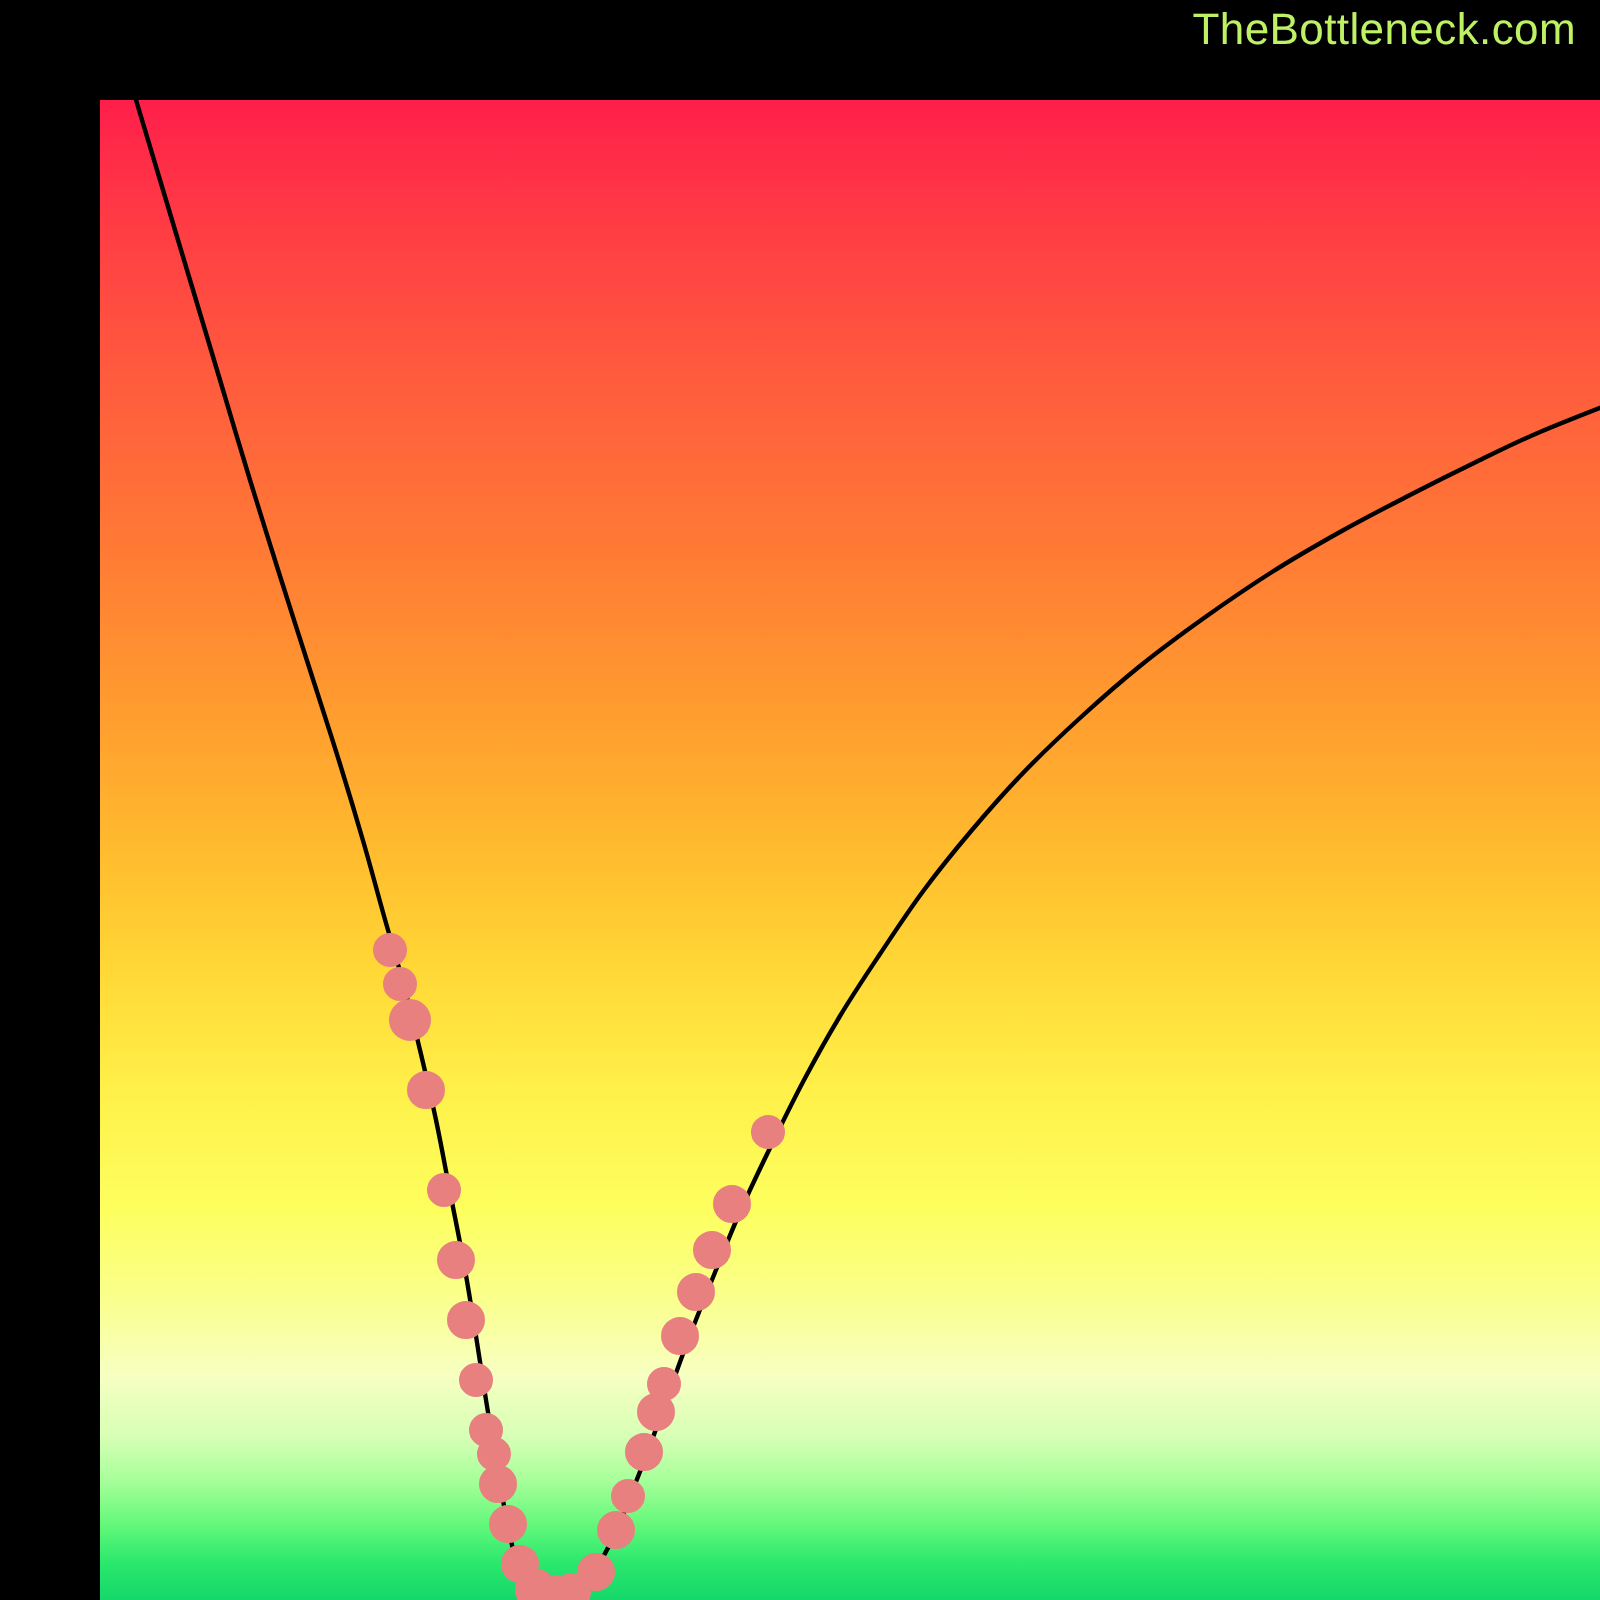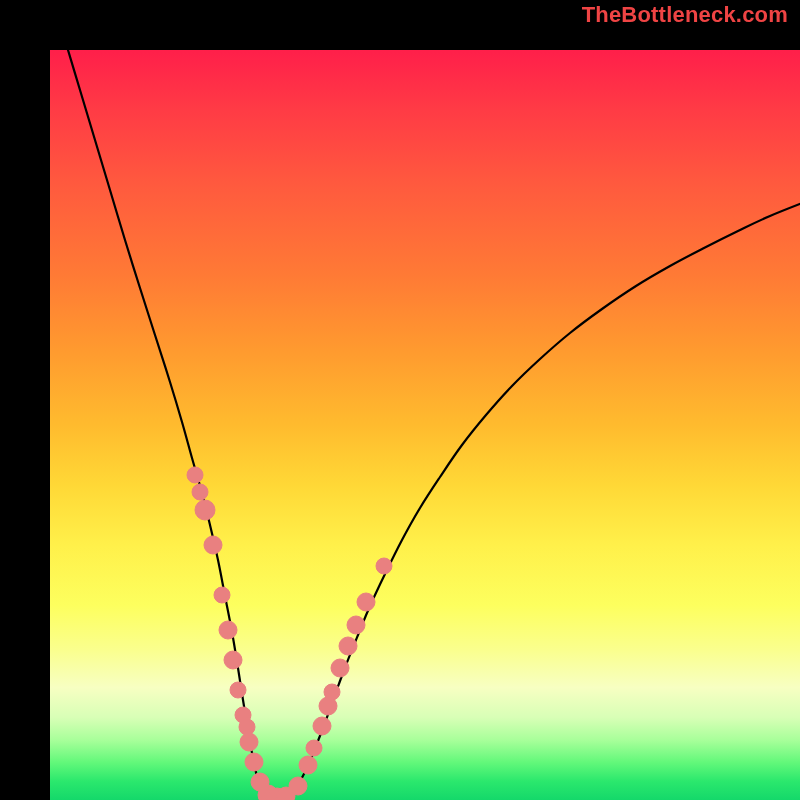--- a/index.html
+++ b/index.html
@@ -16,21 +16,21 @@
  #ffd836 58%,
  #fff04a 66%,
  #fdff5e 74%,
  #faff8e 80%,
  #f7ffc2 85%,
  #d8ffb6 89%,
  #a8ff9a 92%,
  #62f87a 95%,
  #2be86d 97.5%,
  #14d86a 100%)}
-.watermark{position:absolute;top:2px;right:12px;font-size:22px;color:#ef4444;font-weight:700;letter-spacing:.2px}
+.watermark{position:absolute;top:2px;right:12px;font-size:22px;color:#bef264;font-weight:400;letter-spacing:.2px}
 svg{position:absolute;left:0;top:0}
 </style>
 </head>
 <body>
 
 <div class="frame">
   <div class="plot-area">
     <div class="gradient"></div>
     <svg id="chart-svg" width="750" height="750" viewBox="0 0 750 750">
         <path d="M 15 -10 C 17.7 -1, 24.6 22, 30 40 C 35.4 58, 39.6 72, 45 90 C 50.4 108, 54.6 122, 60 140 C 65.4 158, 69.6 172.36, 75 190 C 80.4 207.64, 84.6 220.9, 90 238 C 95.4 255.1, 99.6 268.08, 105 285 C 110.4 301.92, 115.14 316.34, 120 332 C 124.86 347.66, 128.04 358.32, 132 372 C 135.96 385.68, 138.4 395.22, 142 408 C 145.6 420.78, 148.76 430.94, 152 443 C 155.24 455.06, 157.12 462.94, 160 475 C 162.88 487.06, 165.3 497.22, 168 510 C 170.7 522.78, 172.48 533.04, 175 546 C 177.52 558.96, 179.66 569.04, 182 582 C 184.34 594.96, 186.02 605.76, 188 618 C 189.98 630.24, 191.2 638.84, 193 650 C 194.8 661.16, 196.2 669.56, 198 680 C 199.8 690.44, 201.02 698.28, 203 708 C 204.98 717.72, 206.66 727.16, 209 734 C 211.34 740.84, 213.3 743.3, 216 746 C 218.7 748.7, 222.56 748.46, 224 749" fill="none" stroke="#000000" stroke-width="2.2" stroke-linecap="round"></path>

